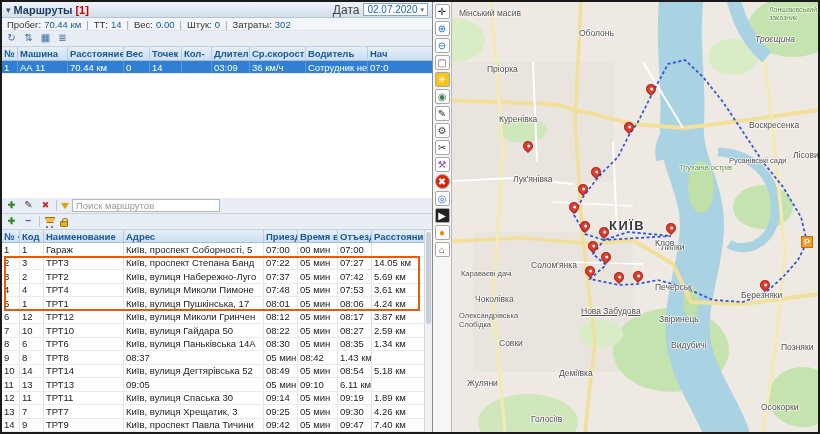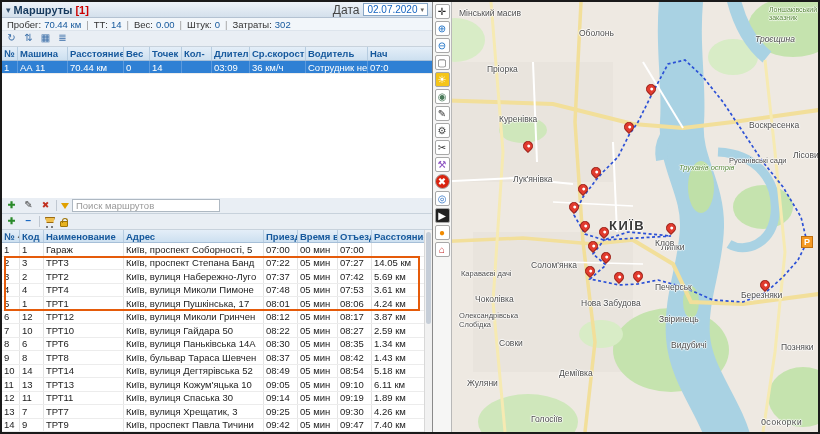--- a/index.html
+++ b/index.html
@@ -280,41 +280,39 @@
           <div class="td">Київ, вулиця Паньківська 14А</div>
           <div class="td">08:30</div>
           <div class="td">05 мин</div>
           <div class="td">08:35</div>
           <div class="td">1.34 км</div>
         </div>
         <div class="trow">
           <div class="td">9</div>
           <div class="td">8</div>
           <div class="td">ТРТ8</div>
-          <div class="td">Київ, бульвар Тараса Шевчен</div>
           <div class="td">08:37</div>
           <div class="td">05 мин</div>
           <div class="td">08:42</div>
           <div class="td">1.43 км</div>
         </div>
         <div class="trow">
           <div class="td">10</div>
           <div class="td">14</div>
           <div class="td">ТРТ14</div>
           <div class="td">Київ, вулиця Дегтярівська 52</div>
           <div class="td">08:49</div>
           <div class="td">05 мин</div>
           <div class="td">08:54</div>
           <div class="td">5.18 км</div>
         </div>
         <div class="trow">
           <div class="td">11</div>
           <div class="td">13</div>
           <div class="td">ТРТ13</div>
-          <div class="td">Київ, вулиця Кожум'яцька 10</div>
           <div class="td">09:05</div>
           <div class="td">05 мин</div>
           <div class="td">09:10</div>
           <div class="td">6.11 км</div>
         </div>
         <div class="trow">
           <div class="td">12</div>
           <div class="td">11</div>
           <div class="td">ТРТ11</div>
           <div class="td">Київ, вулиця Спаська 30</div>
@@ -389,39 +387,39 @@
         <div class="map-label " style="left: 26px; top: 6px;">Мінський масив</div>
         <div class="map-label " style="left: 146px; top: 26px;">Оболонь</div>
         <div class="map-label " style="left: 322px; top: 32px; font-style: italic;">Троєщина</div>
         <div class="map-label tiny green wrap" style="left: 336px; top: 4px;">Лоншаківський заказник</div>
         <div class="map-label " style="left: 54px; top: 62px;">Пріорка</div>
         <div class="map-label " style="left: 66px; top: 112px;">Куренівка</div>
         <div class="map-label " style="left: 316px; top: 118px;">Воскресенка</div>
         <div class="map-label " style="left: 80px; top: 172px;">Лук'янівка</div>
         <div class="map-label small" style="left: 296px; top: 154px;">Русанівські сади</div>
         <div class="map-label " style="left: 360px; top: 148px;">Лісови</div>
-        <div class="map-label small wrap green" style="left: 246px; top: 162px; font-style: italic;">Труханів острів</div>
+        <div class="map-label small wrap green" style="left: 246px; top: 162px;">Труханів острів</div>
         <div class="map-label big" style="left: 176px; top: 216px;">КИЇВ</div>
         <div class="map-label " style="left: 228px; top: 240px;">Липки</div>
         <div class="map-label " style="left: 222px; top: 236px;">Клов</div>
         <div class="map-label " style="left: 222px; top: 280px;">Печерськ</div>
         <div class="map-label " style="left: 308px; top: 288px;">Березняки</div>
         <div class="map-label " style="left: 98px; top: 258px;">Солом'янка</div>
         <div class="map-label small wrap" style="left: 28px; top: 268px;">Караваєві дачі</div>
         <div class="map-label " style="left: 42px; top: 292px;">Чоколівка</div>
-        <div class="map-label " style="left: 148px; top: 296px;">Нова Забудова</div>
+        <div class="map-label " style="left: 148px; top: 304px; text-decoration: underline;">Нова Забудова</div>
         <div class="map-label small wrap" style="left: 26px; top: 310px;">Олександрівська Слобідка</div>
         <div class="map-label " style="left: 226px; top: 312px;">Звіринець</div>
         <div class="map-label " style="left: 66px; top: 336px;">Совки</div>
         <div class="map-label " style="left: 238px; top: 338px;">Видубичі</div>
         <div class="map-label " style="left: 126px; top: 366px;">Деміївка</div>
         <div class="map-label " style="left: 348px; top: 340px;">Позняки</div>
         <div class="map-label " style="left: 34px; top: 376px;">Жуляни</div>
         <div class="map-label " style="left: 98px; top: 412px;">Голосіїв</div>
-        <div class="map-label " style="left: 328px; top: 416px; font-family: Liberation Mono, monospace;">Осокорки</div>
+        <div class="map-label " style="left: 328px; top: 400px;">Осокорки</div>
       </div>
     <div id="mappins">
         <div class="pin-wrap" style="left: 163px; top: 178px;">
           <div class="map-pin"></div>
         </div>
         <div class="pin-wrap" style="left: 150px; top: 195px;">
           <div class="map-pin"></div>
         </div>
         <div class="pin-wrap" style="left: 141px; top: 213px;">
           <div class="map-pin"></div>

